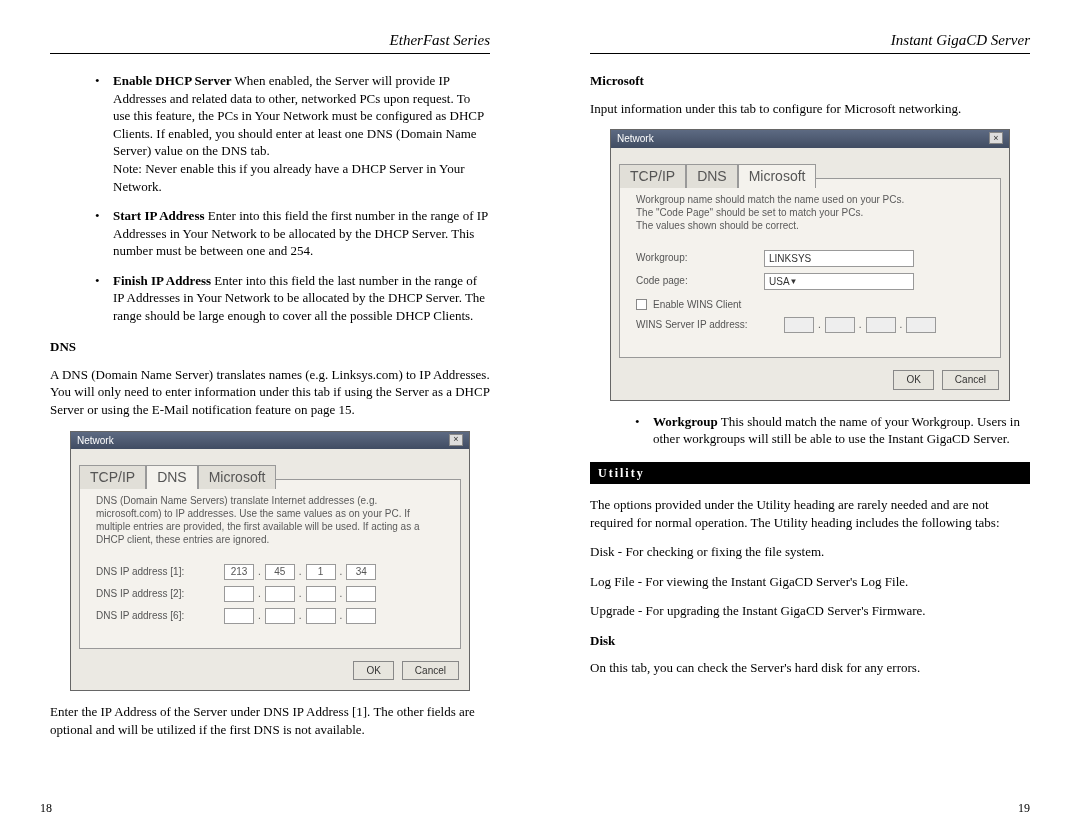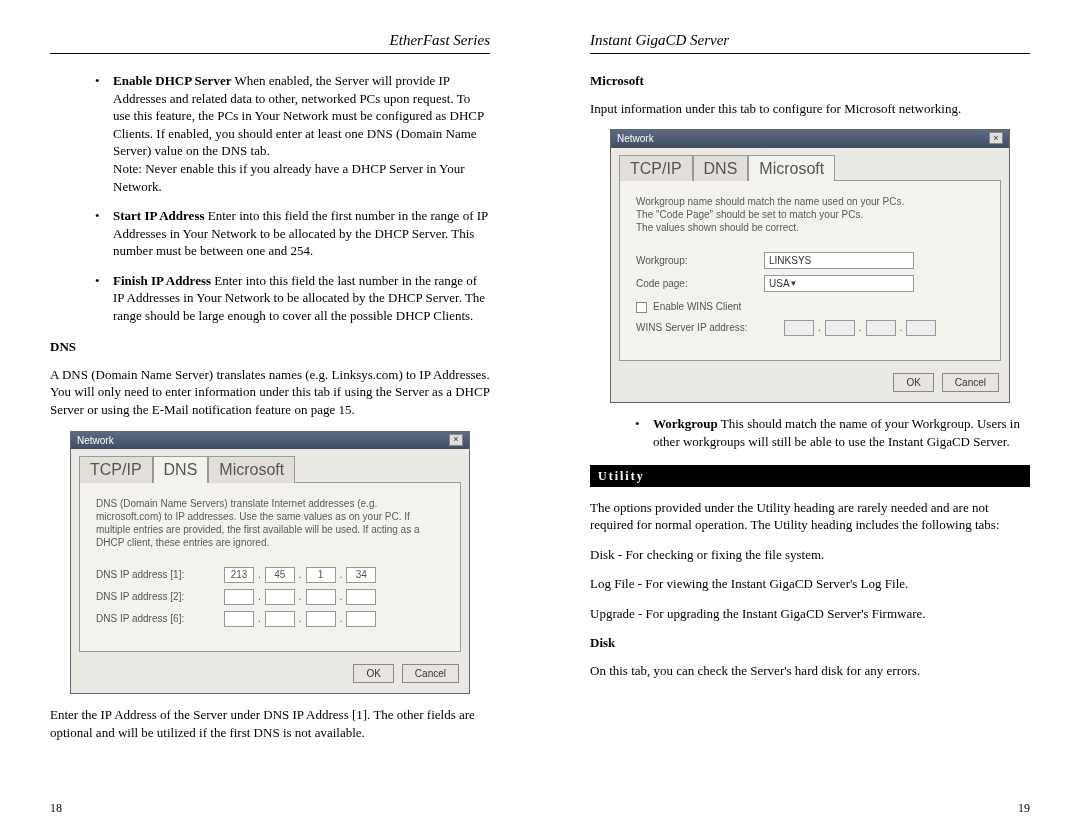--- a/index.html
+++ b/index.html
@@ -18,42 +18,42 @@
     padding: 30px 50px 20px 50px;
     position: relative;
   }
   .page-header {
     font-style: italic;
     font-size: 15px;
     padding-bottom: 3px;
     margin-bottom: 18px;
   }
   .page-left .page-header { text-align: right; border-bottom: 1px solid #000; }
-  .page-right .page-header { text-align: left; border-bottom: 1px solid #000; }
+  .page-right .page-header { text-align: right; border-bottom: 1px solid #000; }
   .bullet-list { margin-left: 45px; margin-bottom: 14px; }
   .bullet-list .item { position: relative; padding-left: 18px; margin-bottom: 12px; }
   .bullet-list .item::before { content: "•"; position: absolute; left: 0; top: 0; }
   .bold { font-weight: bold; }
   .section-title { font-weight: bold; margin: 10px 0 10px 0; }
   .para { margin-bottom: 12px; }
   .black-bar {
     background: #000;
     color: #fff;
     font-weight: bold;
     font-size: 12px;
     letter-spacing: 2px;
     padding: 3px 8px;
     margin: 14px 0 12px 0;
   }
   .page-num {
     position: absolute;
     bottom: 18px;
     font-size: 12px;
   }
-  .page-left .page-num { left: 50px; }
+  .page-left .page-num { left: 40px; }
   .page-right .page-num { right: 50px; }
 
   
   .dlg {
     width: 400px;
     border: 1px solid #666;
     background: #ece9e2;
     font-family: Tahoma, Arial, sans-serif;
     font-size: 10px;
     color: #555;
@@ -69,22 +69,22 @@
     justify-content: space-between;
   }
   .dlg-close {
     background: #ddd; color:#333; width:14px; height:12px;
     display:flex; align-items:center; justify-content:center;
     border:1px solid #888; font-size:9px;
   }
   .dlg-tabs { padding: 6px 8px 0 8px; display:flex; gap:0; }
   .dlg-tab {
     border:1px solid #999; border-bottom:none;
-    background:#e2dfd6; padding:2px 10px; font-size:16px;
-    position:relative; top:1px;
+    background:#e2dfd6; padding:2px 10px; font-size:14px;
+    position:relative; top:10px;
   }
   .dlg-tab.active { background:#f4f2ec; z-index:2; }
   .dlg-body {
     margin: 0 8px 8px 8px;
     border:1px solid #999;
     background:#f4f2ec;
     padding: 14px 16px 18px 16px;
     min-height: 150px;
   }
   .dlg-help { color:#5a5a5a; margin-bottom:18px; line-height:1.3; }

